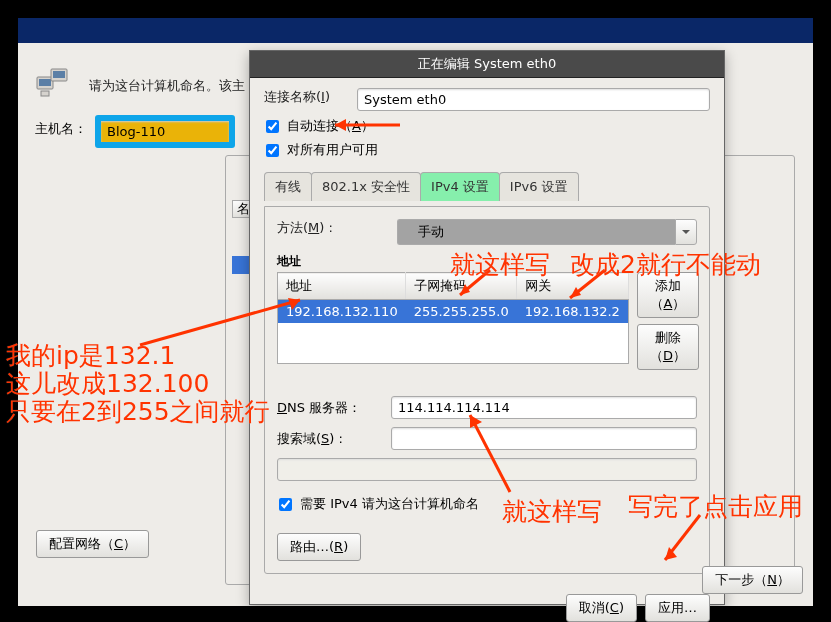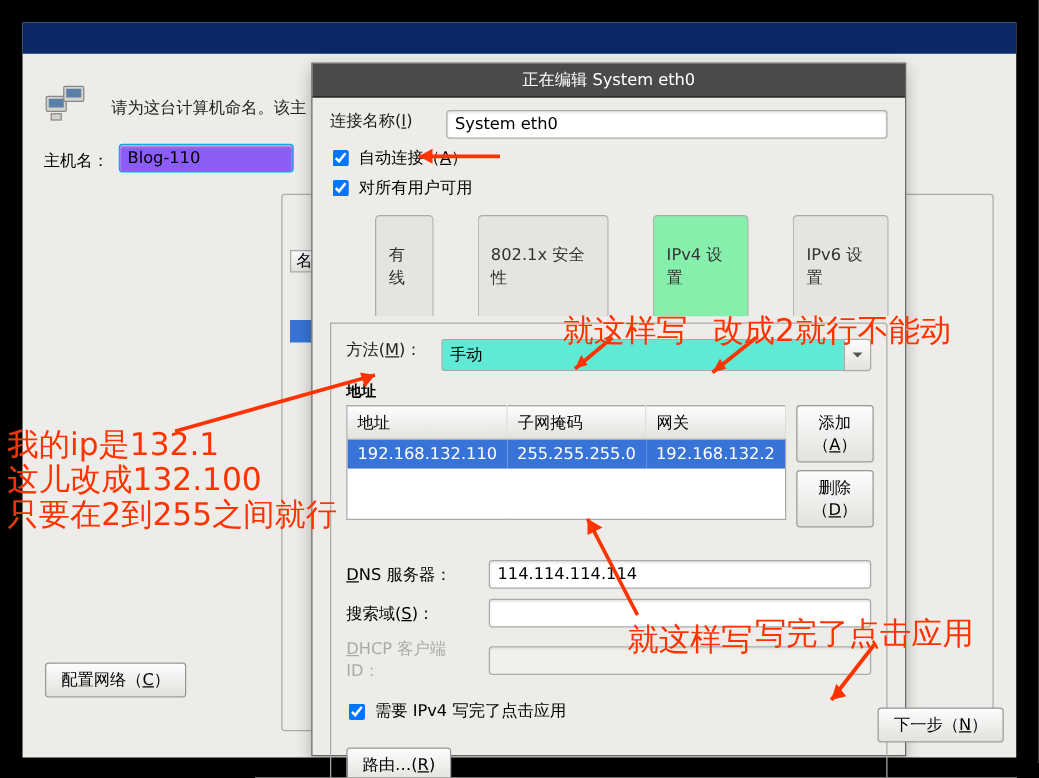--- a/index.html
+++ b/index.html
@@ -6,45 +6,45 @@
     body { background:#000; width:831px; height:622px; position:relative; overflow:hidden; }
     
     .backdrop { position:absolute; left:18px; top:18px; right:18px; bottom:16px; background:#eeece8; }
     .top-bar { position:absolute; left:18px; right:18px; top:18px; height:25px; background:#0a2767; }
     
     .host-area { position:absolute; left:35px; top:55px; right:30px; }
     .computer-icon { width:36px; height:36px; position:absolute; left:0; top:10px; }
     .computer-icon svg { width:100%; height:100%; }
     .host-desc { position:absolute; left:54px; top:22px; color:#222; }
     .host-label { position:absolute; left:0; top:65px; }
-    .host-input { position:absolute; left:60px; top:60px; width:140px; padding:3px 6px; border:1px solid #0ea5e9; border-radius:3px; background:#8b5cf6; box-shadow: inset 0 1px 2px #ccc; }
+    .host-input { position:absolute; left:60px; top:60px; width:140px; padding:3px 6px; border:6px solid #0ea5e9; border-radius:3px; background:#eab308; box-shadow: inset 0 1px 2px #ccc; }
     
     .panel-border { position:absolute; left:225px; top:155px; width:570px; height:430px; border:1px solid #aaa; border-radius:3px; background:#eeece8; }
     
     .cfg-net-btn { position:absolute; left:36px; top:530px; }
     .btn { padding:4px 12px; background: linear-gradient(#fdfdfd,#e2e1dd); border:1px solid #999; border-radius:3px; cursor:pointer; }
     .btn u { text-decoration: underline; }
     
     .dialog { position:absolute; left:249px; top:50px; width:476px; height:555px; background:#eeece8; border:1px solid #666; box-shadow: 0 4px 12px rgba(0,0,0,.3); display:flex; flex-direction:column; }
     .dlg-title { background:#4a4a4a; color:#fff; text-align:center; padding:4px 0; font-size:13px; border-bottom:1px solid #222; }
     .dlg-body { flex:1; padding:10px 14px; display:flex; flex-direction:column; gap:6px; }
     
     .row { display:flex; gap:8px; }
     .row label.lbl { width:85px; color:#222; }
     .text-input { flex:1; padding:3px 6px; border:1px solid #aaa; border-radius:3px; background:#ffffff; box-shadow: inset 0 1px 2px #ddd; }
     .chk-row { display:flex; align-items:center; gap:4px; margin-left:2px;}
     .chk-row input { margin-right:4px; }
     
     .tabs { display:flex; margin-top:6px; position:relative; }
-    .tab { padding:22px 10px; border:1px solid #aaa; border-bottom:none; background:#e6e4de; color:#333; cursor:pointer; border-radius:4px 4px 0 0; margin-right:-1px; position:relative; top:1px;margin-left:36px;}
+    .tab { padding:5px 10px; border:1px solid #aaa; border-bottom:none; background:#e6e4de; color:#333; cursor:pointer; border-radius:4px 4px 0 0; margin-right:-1px; position:relative; top:1px;}
     .tab.active { background:#86efac; z-index:2; font-weight:normal; }
     .tab-content { border:1px solid #aaa; padding:12px; flex:1; display:flex; flex-direction:column; gap:8px; border-radius:0 3px 3px 3px; }
     
     .combo { flex:1; display:flex; }
-    .combo-input { flex:1; padding:3px 6px; border:1px solid #aaa; border-right:none; border-radius:3px 0 0 3px; background:#5eead4;}
+    .combo-input { flex:1; padding:3px 20px; border:1px solid #aaa; border-right:none; border-radius:3px 0 0 3px; background:#a3a3a3;margin-left:44px;}
     .combo-btn { width:22px; border:1px solid #aaa; border-radius:0 3px 3px 0; background:linear-gradient(#fdfdfd,#e2e1dd); display:flex; align-items:center; justify-content:center; cursor:pointer;}
     .combo-btn::after { content:""; border:4px solid transparent; border-top-color:#555; margin-top:4px;}
     
     .addr-section { display:flex; gap:8px; }
     .addr-table-wrap { flex:1; }
     .addr-title { font-weight:bold; font-size:12px; margin-bottom:2px; text-decoration:underline;}
     .addr-table { border:1px solid #aaa; background:#fff; width:100%; border-collapse:collapse;}
     .addr-table th { background:linear-gradient(#fdfdfd,#e2e1dd); padding:4px 8px; text-align:left; font-weight:normal; border-bottom:1px solid #aaa; border-right:1px solid #ddd;}
     .addr-table td { padding:4px 8px; background:#3874d7; color:#fff;}
     .addr-empty { height:40px; }
@@ -172,27 +172,26 @@
 
       <div class="form-row">
         <span class="fl"><u>D</u><span>NS 服务器：</span></span>
         <input class="text-input" type="text" value="114.114.114.114" style="">
       </div>
       <div class="form-row">
         <span class="fl"><span>搜索域(</span><u>S</u><span>) :</span></span>
         <input class="text-input" type="text" style="">
       </div>
       <div class="form-row disabled">
-        <span class="fl"><u>D</u><span>HCP 客户端 ID：</span></span>
         <input class="text-input" type="text" disabled="" style="">
       </div>
 
       <label class="chk-row" style="margin-top:6px">
         <input type="checkbox" checked="" style="">
-        <span>需要 IPv4 写完了点击应用</span>
+        <span>需要 IPv4 请为这台计算机命名</span>
       </label>
 
       <div style="display:flex; justify-content:flex-start; margin-top:12px">
         <button class="btn"><span>路由…(</span><u>R</u><span>)</span></button>
       </div>
 
     </div>
   </div>
   <div class="dlg-footer">
     <button class="btn"><span>取消(</span><u>C</u><span>)</span></button>
@@ -228,17 +227,17 @@
     <line x1="0" y1="55" x2="160" y2="10"></line>
     <polygon class="head" points="160,10 148,8 152,20"></polygon>
   </svg>
 
 <div class="annotation" style="left:502px; top:495px">就这样写</div>
 <svg class="arrow" style="left:460px; top:410px" width="60" height="90">
     <line x1="50" y1="82" x2="10" y2="5"></line>
     <polygon class="head" points="10,5 10,18 22,12"></polygon>
   </svg>
 
-<div class="annotation" style="left:604px; top:490px">写完了点击应用</div>
+<div class="annotation" style="left:628px; top:490px">写完了点击应用</div>
 <svg class="arrow" style="left:655px; top:515px" width="60" height="60">
     <line x1="45" y1="0" x2="10" y2="45"></line>
     <polygon class="head" points="10,45 22,42 14,32"></polygon>
   </svg>
 
 </body></html>

